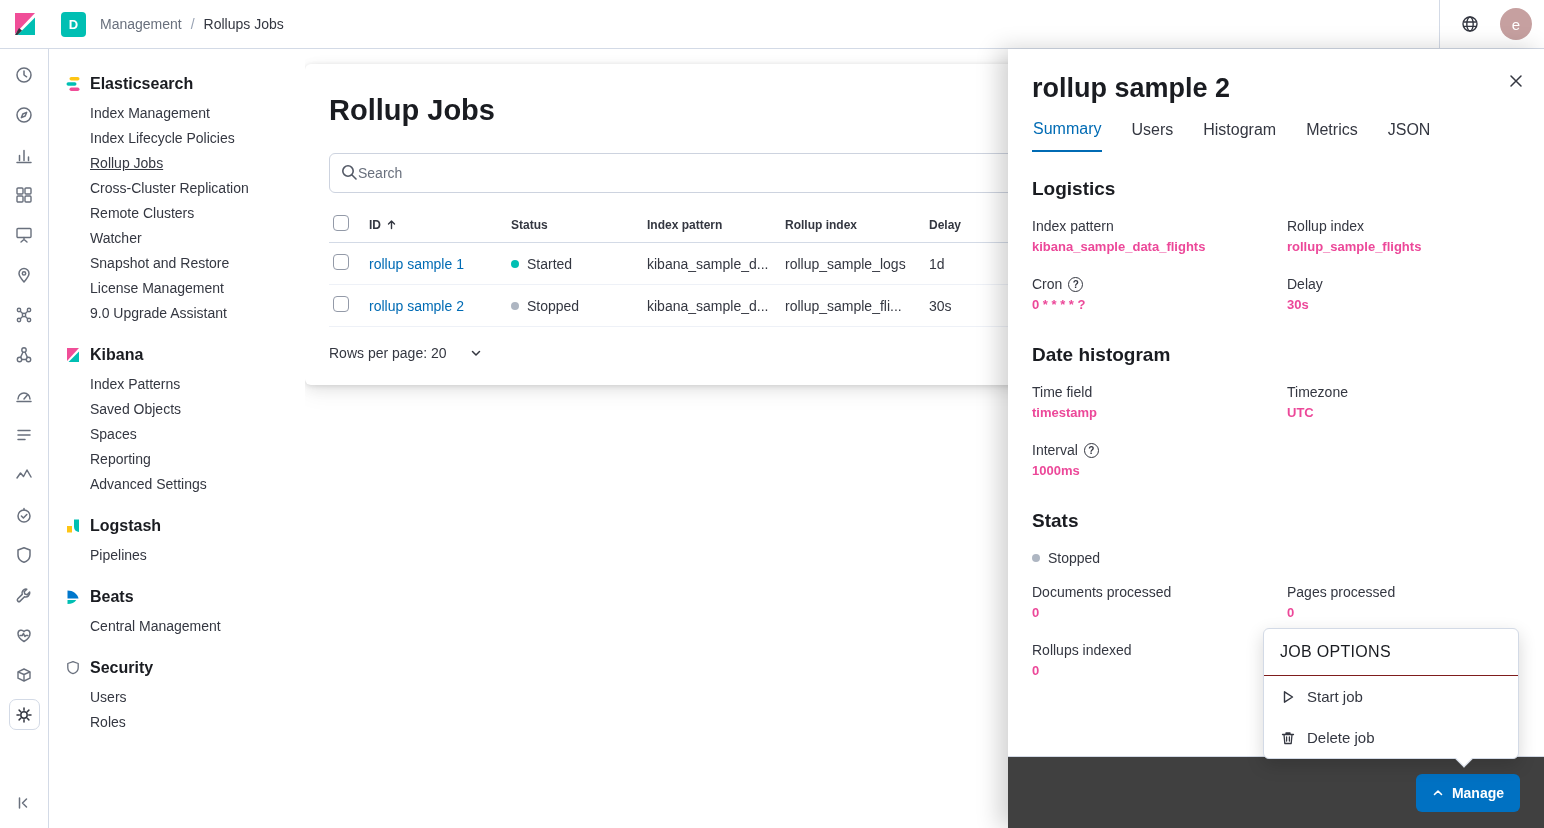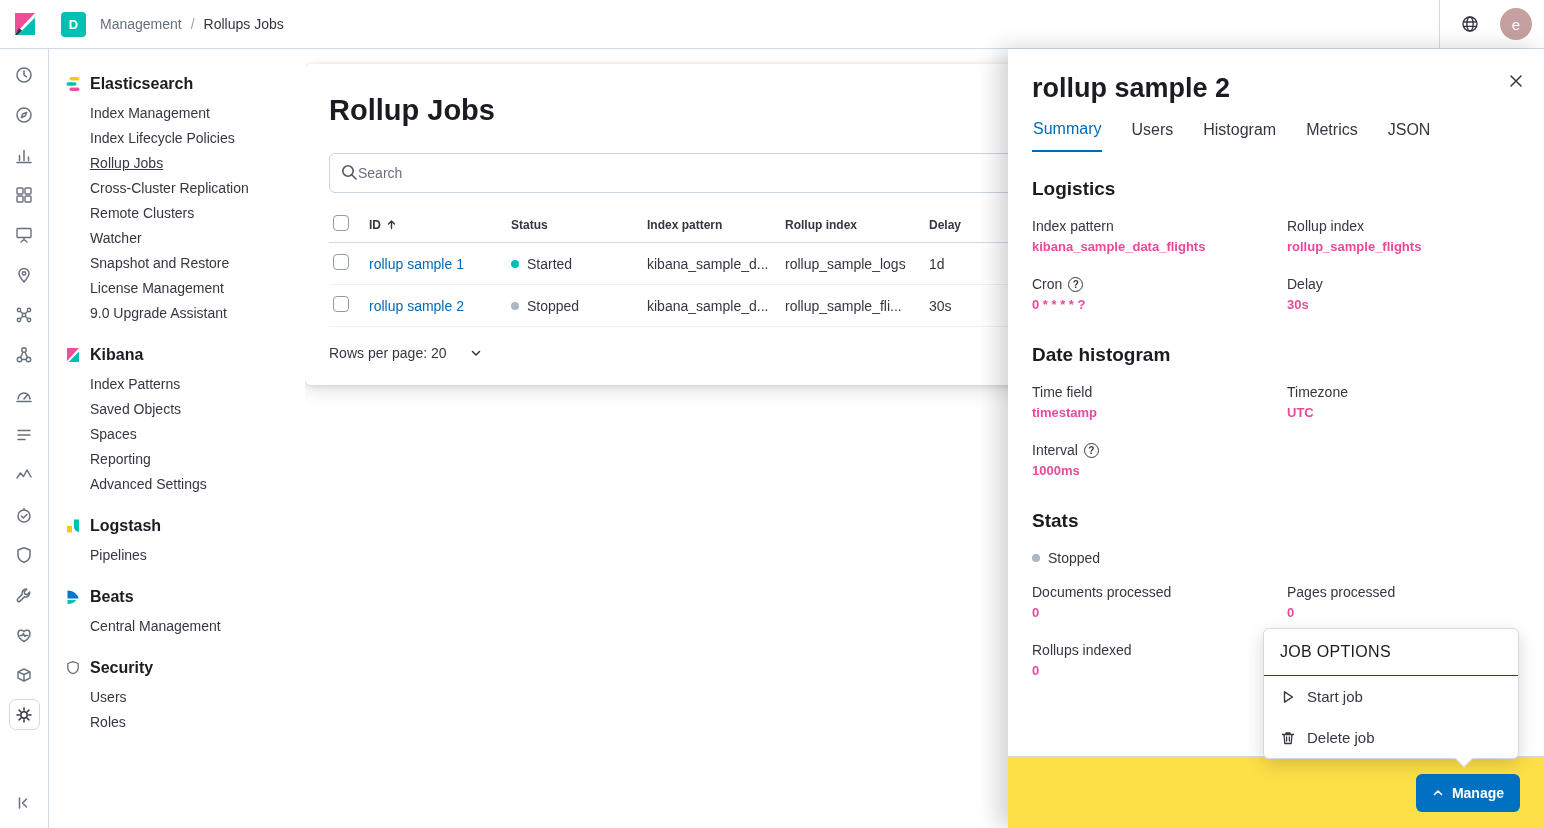--- a/index.html
+++ b/index.html
@@ -82,21 +82,21 @@
   .tab.active { color:#006bb4; border-bottom:2px solid #006bb4; font-weight:500; }
   .flyout-body { flex:1; padding:26px 24px 0; overflow:hidden; }
   .sec-heading { font-size:19px; font-weight:700; color:#1a1c21; margin-bottom:18px; }
   .desc-grid { display:grid; grid-template-columns:255px 1fr; row-gap:22px; margin-bottom:32px; }
   .desc .label { font-size:14px; color:#343741; display:flex; align-items:center; gap:6px; }
   .desc .value { font-size:13px; font-weight:700; color:#ec4899; margin-top:5px; }
   .help-circle { width:15px; height:15px; border:1px solid #343741; border-radius:50%;
                  font-size:10px; font-weight:700; color:#343741; display:inline-flex;
                  align-items:center; justify-content:center; cursor:pointer; }
   .stats-status { display:flex; align-items:center; gap:8px; font-size:14px; margin-bottom:18px; }
-  .flyout-footer { height:72px; border-top:1px solid #d3dae6; background:#fde047;
+  .flyout-footer { height:72px; border-top:1px solid #d3dae6; background:#404040;
                    display:flex; align-items:center; justify-content:flex-end; padding:16px 24px; }
   .manage-btn { height:38px; background:#0071c2; color:#fff; border-radius:6px; padding:0 16px;
                 font-size:14px; font-weight:600; display:flex; align-items:center; gap:8px; }
 
   
   .popup { position:fixed; left:1263px; top:628px; width:256px; background:#fff; border-radius:6px;
            border:1px solid #d3dae6; box-shadow:0 6px 18px rgba(0,0,0,.16); z-index:70; }
   .popup-title { padding:14px 16px; font-size:16px; font-weight:400; letter-spacing:.3px;
                  color:#1a1c21; border-bottom:1px solid #7f1d1d; }
   .popup-item { display:flex; align-items:center; gap:11px; padding:12px 16px; width:100%;

